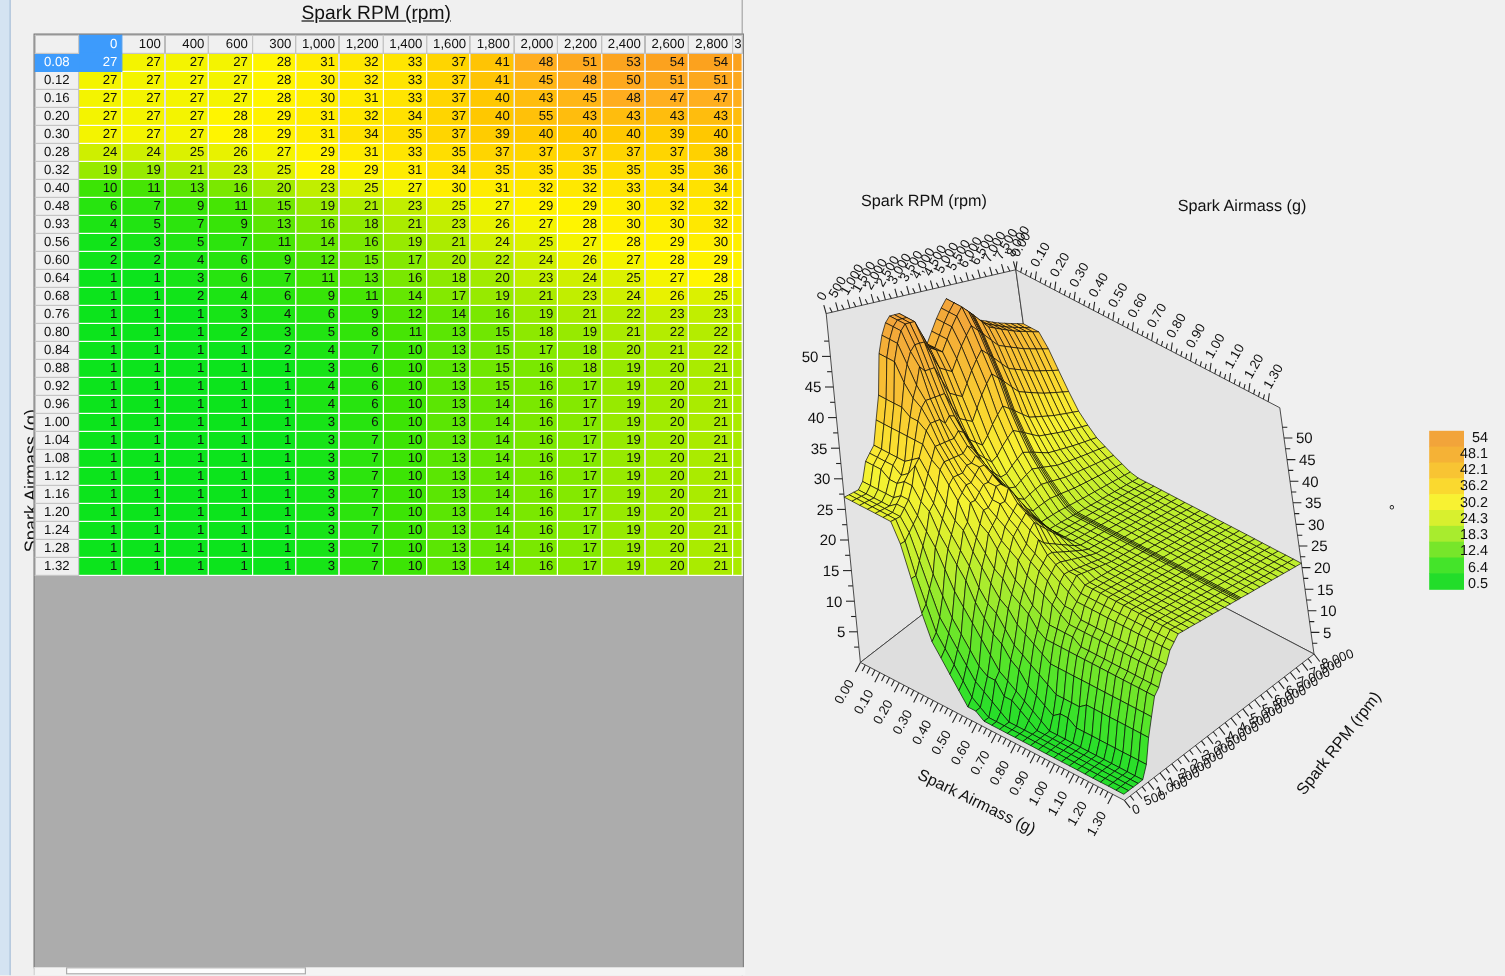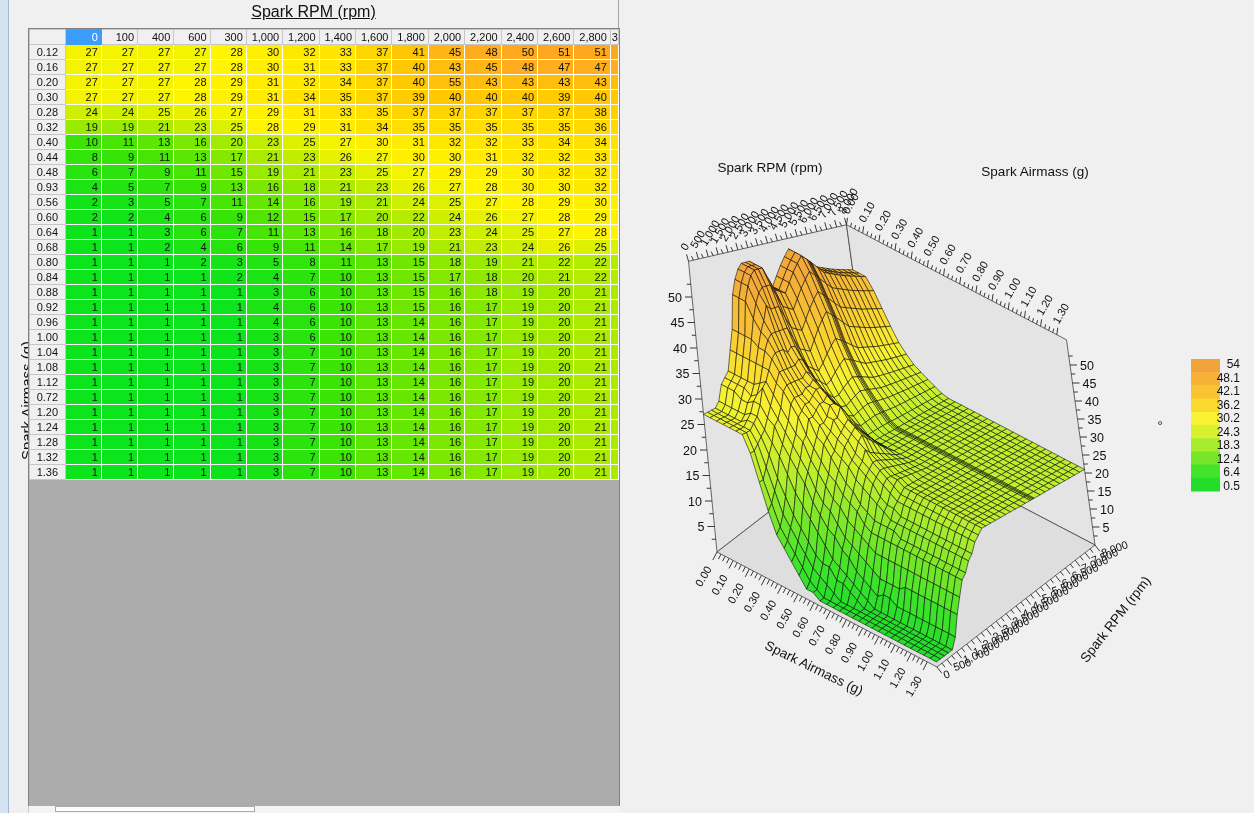--- a/index.html
+++ b/index.html
@@ -67,20 +67,39 @@
               <th class="colh">2,000</th>
               <th class="colh">2,200</th>
               <th class="colh">2,400</th>
               <th class="colh">2,600</th>
               <th class="colh">2,800</th>
               <th class="colh" style="text-align: left; padding: 0px 0px 0px 1px;">3</th>
             </tr>
           </thead>
           <tbody>
             <tr>
+              <th class="rowh sel">0.08</th>
+              <td class="sel" style="background: rgb(244, 244, 0);">27</td>
+              <td style="background: rgb(244, 244, 0);">27</td>
+              <td style="background: rgb(244, 244, 0);">27</td>
+              <td style="background: rgb(244, 244, 0);">27</td>
+              <td style="background: rgb(255, 245, 0);">28</td>
+              <td style="background: rgb(255, 236, 0);">31</td>
+              <td style="background: rgb(255, 232, 0);">32</td>
+              <td style="background: rgb(255, 229, 0);">33</td>
+              <td style="background: rgb(255, 213, 0);">37</td>
+              <td style="background: rgb(255, 196, 4);">41</td>
+              <td style="background: rgb(255, 173, 30);">48</td>
+              <td style="background: rgb(253, 168, 30);">51</td>
+              <td style="background: rgb(252, 164, 30);">53</td>
+              <td style="background: rgb(252, 162, 30);">54</td>
+              <td style="background: rgb(252, 162, 30);">54</td>
+              <td style="background: rgb(252, 162, 30);"></td>
+            </tr>
+            <tr>
               <th class="rowh">0.12</th>
               <td style="background: rgb(244, 244, 0);">27</td>
               <td style="background: rgb(244, 244, 0);">27</td>
               <td style="background: rgb(244, 244, 0);">27</td>
               <td style="background: rgb(244, 244, 0);">27</td>
               <td style="background: rgb(255, 245, 0);">28</td>
               <td style="background: rgb(255, 239, 0);">30</td>
               <td style="background: rgb(255, 232, 0);">32</td>
               <td style="background: rgb(255, 229, 0);">33</td>
               <td style="background: rgb(255, 213, 0);">37</td>
@@ -200,39 +219,20 @@
               <td style="background: rgb(255, 239, 0);">30</td>
               <td style="background: rgb(255, 236, 0);">31</td>
               <td style="background: rgb(255, 232, 0);">32</td>
               <td style="background: rgb(255, 232, 0);">32</td>
               <td style="background: rgb(255, 229, 0);">33</td>
               <td style="background: rgb(255, 226, 0);">34</td>
               <td style="background: rgb(255, 226, 0);">34</td>
               <td style="background: rgb(255, 226, 0);"></td>
             </tr>
             <tr>
-              <th class="rowh">0.44</th>
-              <td style="background: rgb(49, 228, 10);">8</td>
-              <td style="background: rgb(55, 228, 8);">9</td>
-              <td style="background: rgb(70, 229, 4);">11</td>
-              <td style="background: rgb(91, 230, 3);">13</td>
-              <td style="background: rgb(132, 233, 0);">17</td>
-              <td style="background: rgb(170, 235, 0);">21</td>
-              <td style="background: rgb(193, 238, 0);">23</td>
-              <td style="background: rgb(232, 242, 0);">26</td>
-              <td style="background: rgb(244, 244, 0);">27</td>
-              <td style="background: rgb(255, 239, 0);">30</td>
-              <td style="background: rgb(255, 239, 0);">30</td>
-              <td style="background: rgb(255, 236, 0);">31</td>
-              <td style="background: rgb(255, 232, 0);">32</td>
-              <td style="background: rgb(255, 232, 0);">32</td>
-              <td style="background: rgb(255, 229, 0);">33</td>
-              <td style="background: rgb(255, 229, 0);"></td>
-            </tr>
-            <tr>
               <th class="rowh">0.48</th>
               <td style="background: rgb(39, 228, 15);">6</td>
               <td style="background: rgb(44, 228, 13);">7</td>
               <td style="background: rgb(55, 228, 8);">9</td>
               <td style="background: rgb(70, 229, 4);">11</td>
               <td style="background: rgb(112, 231, 1);">15</td>
               <td style="background: rgb(151, 234, 0);">19</td>
               <td style="background: rgb(170, 235, 0);">21</td>
               <td style="background: rgb(193, 238, 0);">23</td>
               <td style="background: rgb(219, 241, 0);">25</td>
@@ -333,20 +333,39 @@
               <td style="background: rgb(132, 233, 0);">17</td>
               <td style="background: rgb(151, 234, 0);">19</td>
               <td style="background: rgb(170, 235, 0);">21</td>
               <td style="background: rgb(193, 238, 0);">23</td>
               <td style="background: rgb(206, 239, 0);">24</td>
               <td style="background: rgb(232, 242, 0);">26</td>
               <td style="background: rgb(219, 241, 0);">25</td>
               <td style="background: rgb(219, 241, 0);"></td>
             </tr>
             <tr>
+              <th class="rowh">0.76</th>
+              <td style="background: rgb(12, 228, 28);">1</td>
+              <td style="background: rgb(12, 228, 28);">1</td>
+              <td style="background: rgb(12, 228, 28);">1</td>
+              <td style="background: rgb(23, 228, 23);">3</td>
+              <td style="background: rgb(28, 228, 20);">4</td>
+              <td style="background: rgb(39, 228, 15);">6</td>
+              <td style="background: rgb(55, 228, 8);">9</td>
+              <td style="background: rgb(81, 229, 3);">12</td>
+              <td style="background: rgb(101, 231, 2);">14</td>
+              <td style="background: rgb(122, 232, 0);">16</td>
+              <td style="background: rgb(151, 234, 0);">19</td>
+              <td style="background: rgb(170, 235, 0);">21</td>
+              <td style="background: rgb(180, 236, 0);">22</td>
+              <td style="background: rgb(193, 238, 0);">23</td>
+              <td style="background: rgb(193, 238, 0);">23</td>
+              <td style="background: rgb(193, 238, 0);"></td>
+            </tr>
+            <tr>
               <th class="rowh">0.80</th>
               <td style="background: rgb(12, 228, 28);">1</td>
               <td style="background: rgb(12, 228, 28);">1</td>
               <td style="background: rgb(12, 228, 28);">1</td>
               <td style="background: rgb(17, 228, 25);">2</td>
               <td style="background: rgb(23, 228, 23);">3</td>
               <td style="background: rgb(33, 228, 18);">5</td>
               <td style="background: rgb(49, 228, 10);">8</td>
               <td style="background: rgb(70, 229, 4);">11</td>
               <td style="background: rgb(91, 230, 3);">13</td>
@@ -504,21 +523,21 @@
               <td style="background: rgb(91, 230, 3);">13</td>
               <td style="background: rgb(101, 231, 2);">14</td>
               <td style="background: rgb(122, 232, 0);">16</td>
               <td style="background: rgb(132, 233, 0);">17</td>
               <td style="background: rgb(151, 234, 0);">19</td>
               <td style="background: rgb(161, 235, 0);">20</td>
               <td style="background: rgb(170, 235, 0);">21</td>
               <td style="background: rgb(170, 235, 0);"></td>
             </tr>
             <tr>
-              <th class="rowh">0.72</th>
+              <th class="rowh">1.16</th>
               <td style="background: rgb(12, 228, 28);">1</td>
               <td style="background: rgb(12, 228, 28);">1</td>
               <td style="background: rgb(12, 228, 28);">1</td>
               <td style="background: rgb(12, 228, 28);">1</td>
               <td style="background: rgb(12, 228, 28);">1</td>
               <td style="background: rgb(23, 228, 23);">3</td>
               <td style="background: rgb(44, 228, 13);">7</td>
               <td style="background: rgb(60, 228, 5);">10</td>
               <td style="background: rgb(91, 230, 3);">13</td>
               <td style="background: rgb(101, 231, 2);">14</td>
@@ -581,39 +600,20 @@
               <td style="background: rgb(101, 231, 2);">14</td>
               <td style="background: rgb(122, 232, 0);">16</td>
               <td style="background: rgb(132, 233, 0);">17</td>
               <td style="background: rgb(151, 234, 0);">19</td>
               <td style="background: rgb(161, 235, 0);">20</td>
               <td style="background: rgb(170, 235, 0);">21</td>
               <td style="background: rgb(170, 235, 0);"></td>
             </tr>
             <tr>
               <th class="rowh">1.32</th>
-              <td style="background: rgb(12, 228, 28);">1</td>
-              <td style="background: rgb(12, 228, 28);">1</td>
-              <td style="background: rgb(12, 228, 28);">1</td>
-              <td style="background: rgb(12, 228, 28);">1</td>
-              <td style="background: rgb(12, 228, 28);">1</td>
-              <td style="background: rgb(23, 228, 23);">3</td>
-              <td style="background: rgb(44, 228, 13);">7</td>
-              <td style="background: rgb(60, 228, 5);">10</td>
-              <td style="background: rgb(91, 230, 3);">13</td>
-              <td style="background: rgb(101, 231, 2);">14</td>
-              <td style="background: rgb(122, 232, 0);">16</td>
-              <td style="background: rgb(132, 233, 0);">17</td>
-              <td style="background: rgb(151, 234, 0);">19</td>
-              <td style="background: rgb(161, 235, 0);">20</td>
-              <td style="background: rgb(170, 235, 0);">21</td>
-              <td style="background: rgb(170, 235, 0);"></td>
-            </tr>
-            <tr>
-              <th class="rowh">1.36</th>
               <td style="background: rgb(12, 228, 28);">1</td>
               <td style="background: rgb(12, 228, 28);">1</td>
               <td style="background: rgb(12, 228, 28);">1</td>
               <td style="background: rgb(12, 228, 28);">1</td>
               <td style="background: rgb(12, 228, 28);">1</td>
               <td style="background: rgb(23, 228, 23);">3</td>
               <td style="background: rgb(44, 228, 13);">7</td>
               <td style="background: rgb(60, 228, 5);">10</td>
               <td style="background: rgb(91, 230, 3);">13</td>
               <td style="background: rgb(101, 231, 2);">14</td>

